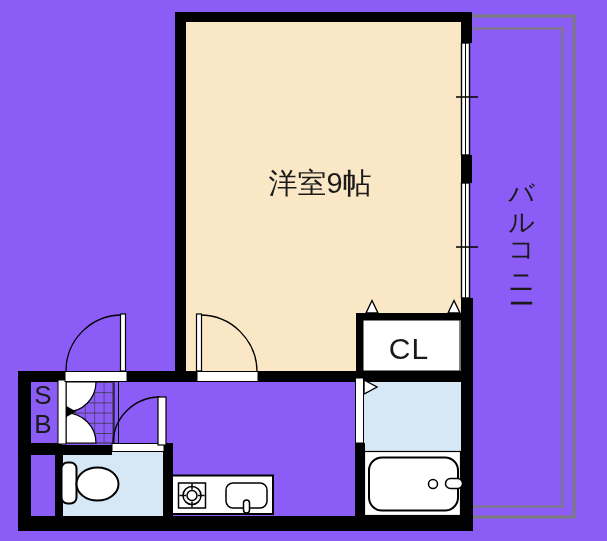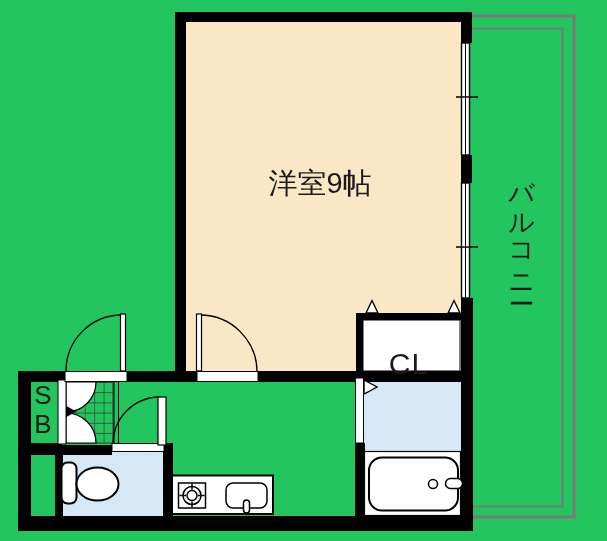--- a/index.html
+++ b/index.html
@@ -1,32 +1,32 @@
 <!DOCTYPE html>
 <html><head>
 <meta charset="utf-8">
 <style>
   html,body{margin:0;padding:0;background:#ffffff;}
   #plan{
     position:relative;
     width:607px;height:541px;
-    background:#22c55e;
+    background:#8b5cf6;
     font-family:"Liberation Sans","DejaVu Sans",sans-serif;
     overflow:hidden;
   }
   #plan svg{position:absolute;left:0;top:0;}
   .label{
     position:absolute;
     color:#1a1a1a;
     white-space:nowrap;
     user-select:none;
   }
   .label-yoshitsu{left:210px;top:164px;width:220px;text-align:center;font-size:29px;}
   .label-balcony{left:505px;top:164px;height:185px;writing-mode:vertical-rl;text-orientation:mixed;font-size:26px;letter-spacing:2px;}
-  .label-cl{left:368px;top:347px;width:82px;text-align:center;font-size:30px;letter-spacing:1px;}
+  .label-cl{left:368px;top:332px;width:82px;text-align:center;font-size:30px;letter-spacing:1px;}
   .label-sb{left:29px;top:381px;width:28px;text-align:center;font-size:26px;line-height:29px;}
 </style>
 </head>
 <body>
 
 <div id="plan">
 
   <svg width="607" height="541" viewBox="0 0 607 541">
     <defs>
       <pattern id="hatch" x="66" y="382" width="9.4" height="10.2" patternUnits="userSpaceOnUse">

